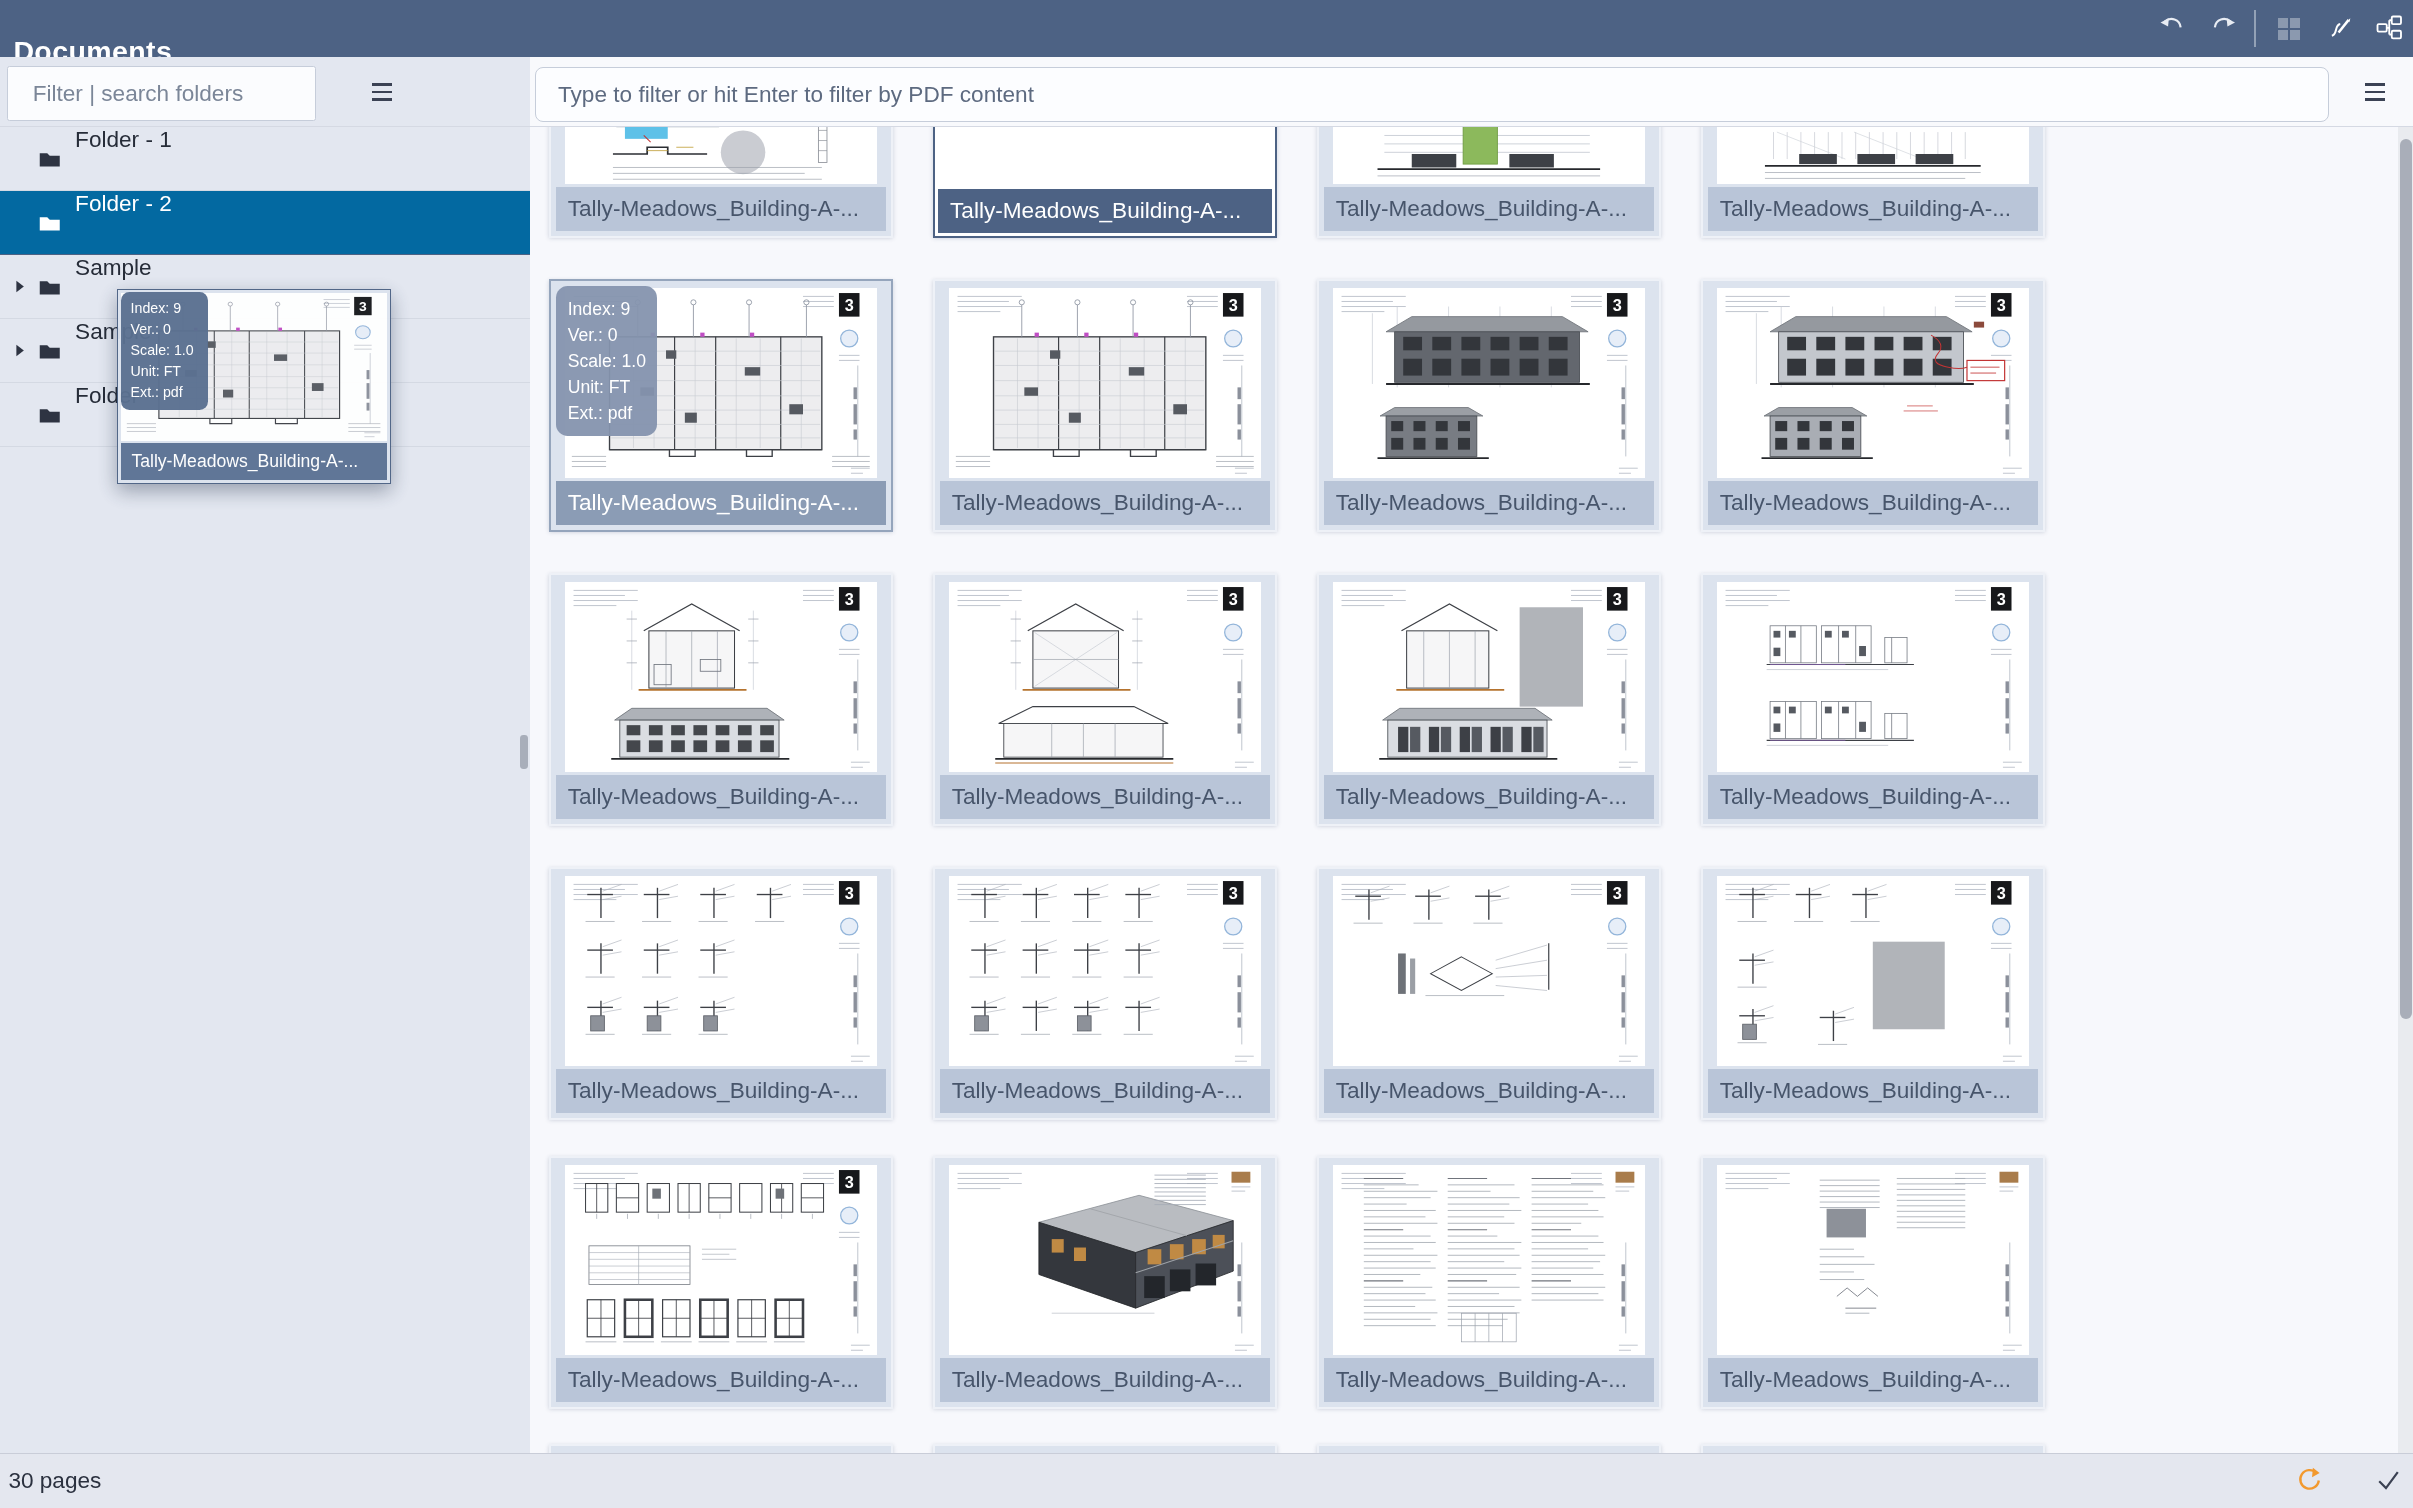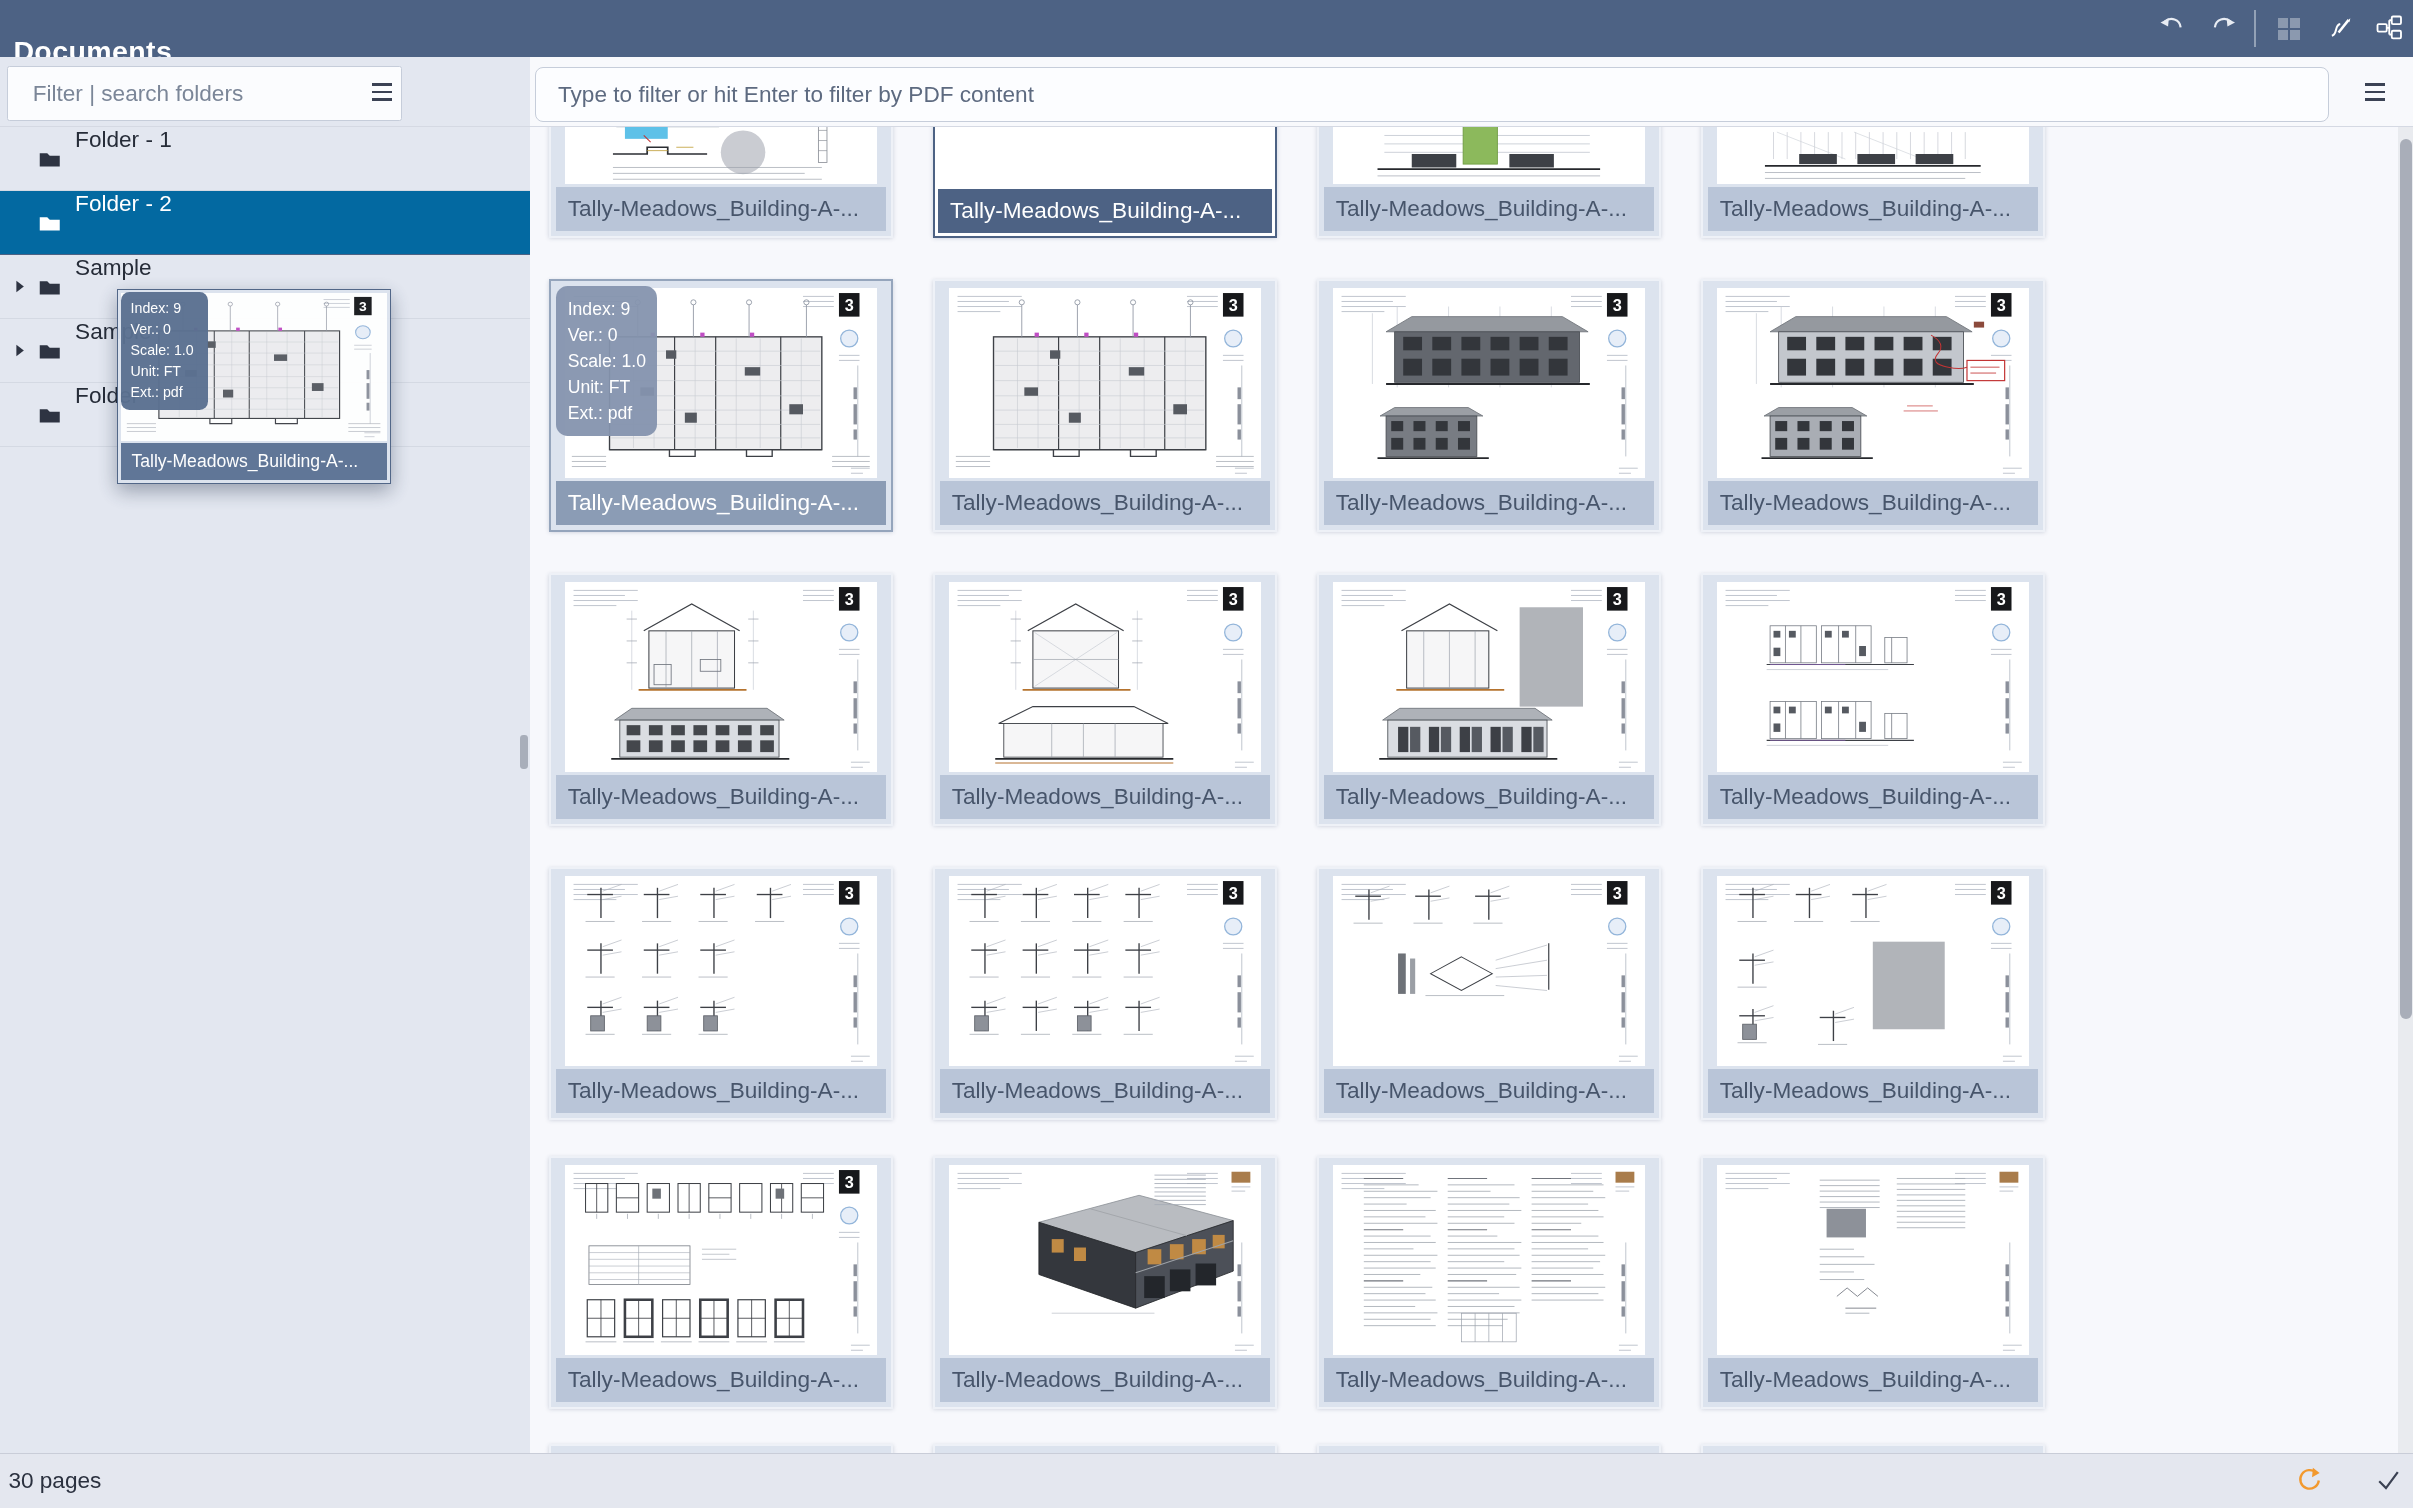--- a/index.html
+++ b/index.html
@@ -11,21 +11,21 @@
   .hicon{position:absolute;top:14.2px;width:28.5px;height:28.5px;}
   .hdivider{position:absolute;left:2254px;top:10px;width:1.7px;height:37px;background:#93a1b6;}
   .gridico{position:absolute;top:18.4px;left:2278px;width:22px;height:22px;display:grid;grid-template-columns:10px 10px;grid-template-rows:10px 10px;gap:1.7px;}
   .gridico div{background:#8b99af;}
 
   
   .toolbar{position:absolute;left:0;top:57px;width:2413px;height:70px;background:#f8f9fc;border-bottom:1.7px solid #d5d9e3;box-sizing:border-box;}
   .toolbar .sb-zone{position:absolute;left:0;top:0;width:530px;height:69px;background:#e3e7f0;}
   .tinput{position:absolute;box-sizing:border-box;border:0.8px solid #c6cdda;background:#fbfcfe;border-radius:2.5px;font-size:22.6px;color:#5d6a80;outline:none;font-family:"Liberation Sans",sans-serif;}
   .tinput::placeholder{color:#7b8698;opacity:1;}
-  #filter-input{left:6.7px;top:9.2px;width:395px;height:55px;padding:0 0 0 25px;}
+  #filter-input{left:6.7px;top:9.2px;width:309px;height:55px;padding:0 0 0 25px;}
   #search-input{left:535px;top:10px;width:1794px;height:55px;padding:0 0 0 22px;border-radius:8px;background:#fcfdff;}
   #search-input::placeholder{color:#5d6a80;}
   .burger{position:absolute;width:20px;height:18.4px;top:26px;}
   .burger i{display:block;height:2.5px;background:#3b4254;margin-bottom:5px;}
   #sb-burger{left:372px;}
   #main-burger{left:2365px;}
 
   
   .sidebar{position:absolute;left:0;top:127px;width:530px;height:1326px;background:#e3e7f0;overflow:hidden;}
   .srow{position:relative;height:63px;border-bottom:0.8px solid #d4d9e3;display:flex;font-size:22.6px;color:#262c38;cursor:default;}

